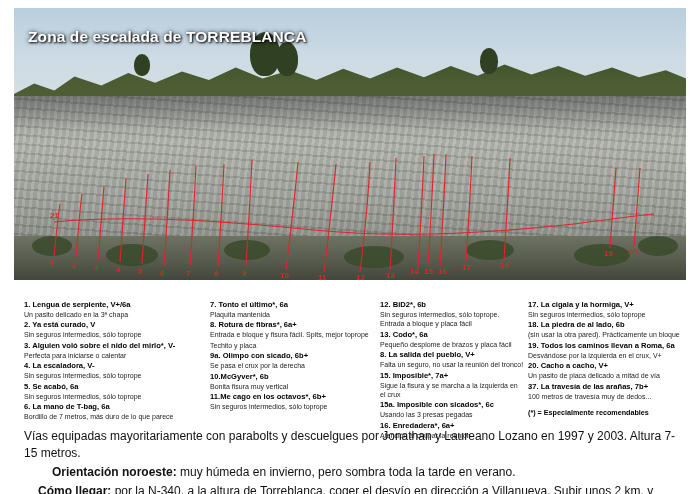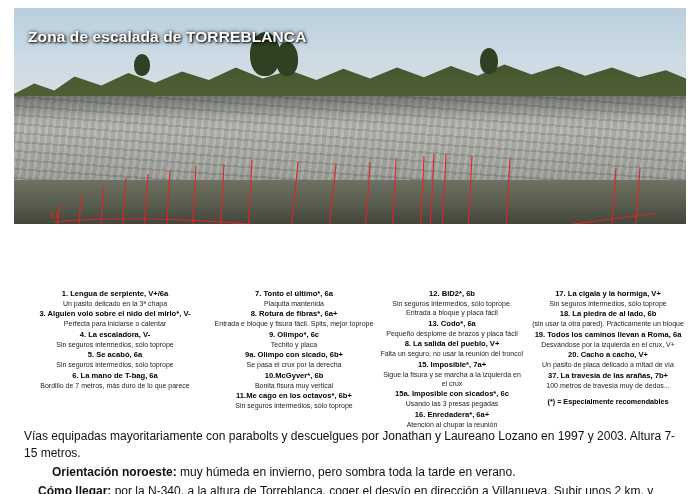--- a/index.html
+++ b/index.html
@@ -19,21 +19,21 @@
     height: 494px;
     box-sizing: border-box;
   }
 
   
   .photo {
     position: absolute;
     left: 14px;
     top: 8px;
     width: 672px;
-    height: 216px;
+    height: 272px;
     overflow: hidden;
     background: #b91c1c;
   }
   .sky {
     position: absolute;
     left: 0; top: 0; right: 0;
     height: 96px;
     background: linear-gradient(to bottom, #b9cfdd 0%, #cddbe4 55%, #d7dfe2 100%);
   }
   .ridge-veg {
@@ -108,25 +108,24 @@
   
   .list {
     position: absolute;
     left: 14px;
     top: 288px;
     width: 672px;
     height: 135px;
   }
   .col {
     position: absolute;
-    top: 1px;
+    top: 12px;
     font-size: 7.2px;
     line-height: 1.32;
     color: #111;
-    text-align: center;
   }
   .col1 { left: 10px;  width: 182px; }
   .col2 { left: 196px; width: 168px; }
   .col3 { left: 366px; width: 144px; }
   .col4 { left: 514px; width: 160px; }
 
   .entry { margin-bottom: 1.2px; }
   .entry .name {
     font-weight: bold;
     font-size: 7.6px;
@@ -235,20 +234,24 @@
   </div>
 
   <div class="list">
 
     <div class="col col1">
       <div class="entry">
         <span class="name">1.  Lengua de serpiente, V+/6a</span>
         <span class="desc">Un pasito delicado en la 3ª chapa</span>
       </div>
       <div class="entry">
+        <span class="name">2.  Ya está curado, V</span>
+        <span class="desc">Sin seguros intermedios, sólo toprope</span>
+      </div>
+      <div class="entry">
         <span class="name">3.  Alguien voló sobre el nido del mirlo*, V-</span>
         <span class="desc">Perfecta para iniciarse o calentar</span>
       </div>
       <div class="entry">
         <span class="name">4.  La escaladora, V-</span>
         <span class="desc">Sin seguros intermedios, sólo toprope</span>
       </div>
       <div class="entry">
         <span class="name">5.  Se acabó, 6a</span>
         <span class="desc">Sin seguros intermedios, sólo toprope</span>
@@ -262,21 +265,20 @@
     <div class="col col2">
       <div class="entry">
         <span class="name">7.  Tonto el último*, 6a</span>
         <span class="desc">Plaquita mantenida</span>
       </div>
       <div class="entry">
         <span class="name">8.  Rotura de fibras*, 6a+</span>
         <span class="desc">Entrada e bloque y fisura fácil. Spits, mejor toprope</span>
       </div>
       <div class="entry">
-        <span class="name">9.  Olimpo*, 6c</span>
         <span class="desc">Techito y placa</span>
       </div>
       <div class="entry">
         <span class="name">9a. Olimpo con sicado, 6b+</span>
         <span class="desc">Se pasa el crux por la derecha</span>
       </div>
       <div class="entry">
         <span class="name">10.McGyver*, 6b</span>
         <span class="desc">Bonita fisura muy vertical</span>
       </div>

